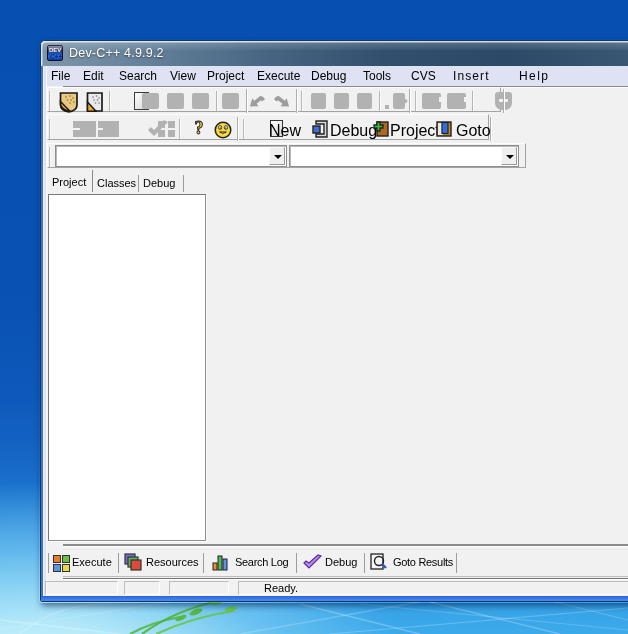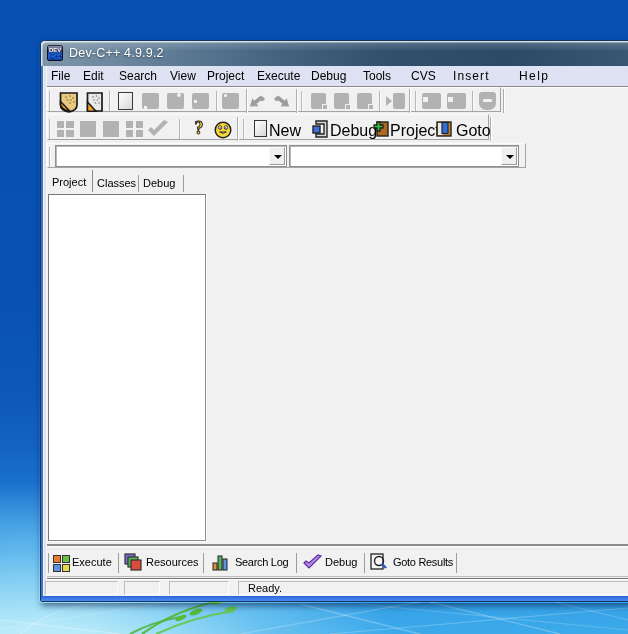--- a/index.html
+++ b/index.html
@@ -2,21 +2,21 @@
 <html><head>
 <meta charset="utf-8">
 <style>
   * { margin:0; padding:0; box-sizing:border-box; }
   html,body { width:628px; height:634px; overflow:hidden; font-family:"Liberation Sans", sans-serif; }
   #desk { position:absolute; left:0; top:0; width:628px; height:634px;
     background:
       radial-gradient(ellipse 500px 300px at 5% 113%, rgba(232,250,254,1) 0%, rgba(190,238,250,0.95) 30%, rgba(128,206,244,0.65) 55%, rgba(40,120,205,0.0) 78%),
       linear-gradient(to bottom, #0750b2 0%, #0951b3 45%, #0d58ba 62%, #1464c4 71%, #1e7ad2 80%, #2b93e0 88%, #36a2e8 95%, #3caaea 100%);
   }
-  .abs { position:absolute; }
+  .abs { position:absolute;margin-left:16px; }
   
   #winshadow { position:absolute; left:39px; top:39px; width:600px; height:564px;
      box-shadow: 2px 3px 6px rgba(0,20,60,0.55); border-radius:6px 6px 3px 3px; }
   #win { position:absolute; left:40px; top:40px; width:599px; height:562px;
      border-radius:5px 5px 2px 2px; background:#f1f1f1;
      border:1px solid #16365c; overflow:hidden; }
   #titlebar { position:absolute; left:0; top:0; width:100%; height:25px;
      background: linear-gradient(to right, #7e96a8 0%, #64809a 18%, #476582 38%, #32506e 58%, #2c4a68 78%, #3a5874 100%);
      border-radius:4px 4px 0 0; box-shadow: inset 1.5px 1.5px 0 rgba(235,245,250,0.8); }
   #titlebar:after { content:""; position:absolute; left:0; top:0; width:100%; height:9px;

